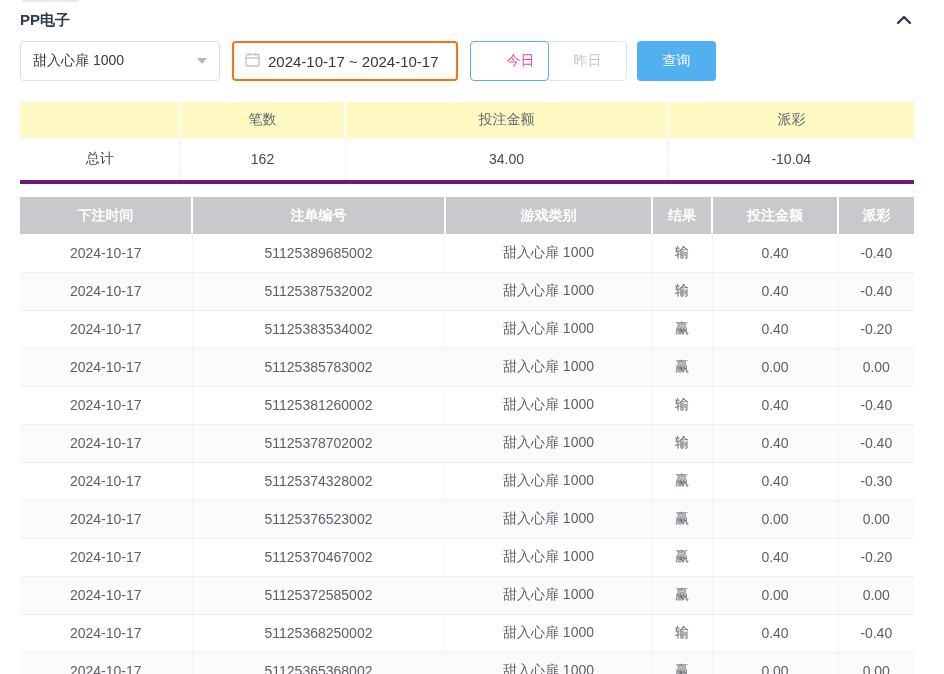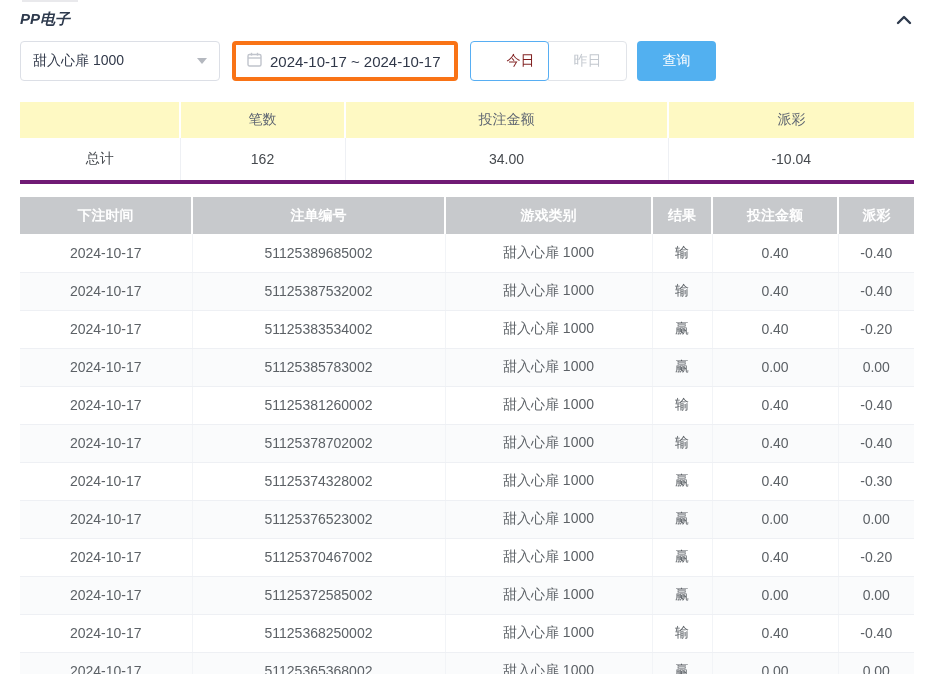--- a/index.html
+++ b/index.html
@@ -3,34 +3,34 @@
 <meta charset="utf-8">
 <style>
   * { box-sizing: border-box; margin: 0; padding: 0; }
   html, body { width: 944px; height: 674px; overflow: hidden; background: #fff; }
   body { font-family: "Liberation Sans", "DejaVu Sans", sans-serif; color: #303133; }
 
   .page { padding: 0 30px 0 20px; position: relative; }
   .scroll-artifact { position: absolute; top: 0; left: 22px; width: 56px; height: 2px; background: #e9e9ec; }
 
   
-  .panel-header { display: flex; justify-content: space-between; align-items: flex-start; padding-top: 10px; height: 30px; font-style: italic; }
+  .panel-header { display: flex; justify-content: space-between; align-items: flex-end; height: 30px; }
   .panel-title { font-size: 15px; font-weight: bold; color: #2e3a4d; }
   .collapse-btn { width: 20px; height: 20px; display: flex; align-items: center; justify-content: center; cursor: pointer; background: none; border: none; }
 
   
   .filter-bar { display: flex; align-items: center; margin-top: 11px; height: 40px; }
   .select-box { width: 200px; height: 40px; border: 1px solid #dcdfe6; border-radius: 4px; display: flex; align-items: center; justify-content: space-between; padding: 0 12px; font-size: 14px; color: #303849; cursor: pointer; background: #fff; }
   .caret-down { width: 0; height: 0; border-left: 5px solid transparent; border-right: 5px solid transparent; border-top: 6px solid #b4b8bf; }
-  .date-box { width: 226px; height: 40px; border: 4px solid #f97316; border-radius: 4px; display: flex; align-items: center; gap: 8px; padding: 0 11px; font-size: 15px; color: #303849; margin-left: 12px; cursor: pointer; background: #fff; }
+  .date-box { width: 226px; height: 40px; border: 2px solid #f97316; border-radius: 4px; display: flex; align-items: center; gap: 8px; padding: 0 11px; font-size: 15px; color: #303849; margin-left: 12px; cursor: pointer; background: #fff; }
   .btn-group { display: flex; margin-left: 12px; }
   .btn-group .qbtn { width: 79px; height: 40px; background: #fff; border: 1px solid #e1e4e9; font-size: 14px; color: #c3c8cf; cursor: pointer; margin-left: -1px; font-family: inherit; }
   .btn-group .qbtn:first-child { margin-left: 0; border-radius: 4px 0 0 4px; }
   .btn-group .qbtn:last-child { border-radius: 0 4px 4px 0; }
-  .btn-group .qbtn.active { border-color: #57aef3; color: #7f1d1d; position: relative; z-index: 1; border-radius: 4px; padding-left: 22px; }
+  .btn-group .qbtn.active { border-color: #57aef3; color: #ec4899; position: relative; z-index: 1; border-radius: 4px; padding-left: 22px; }
   .query-btn { width: 79px; height: 40px; margin-left: 10px; background: #52b0f0; border: none; border-radius: 4px; color: #fff; font-size: 14px; cursor: pointer; font-family: inherit; text-align: center; }
 
   
   table { border-collapse: collapse; width: 894px; table-layout: fixed; }
   td, th { font-weight: normal; text-align: center; font-size: 14px; overflow: hidden; white-space: nowrap; }
 
   .summary-table { margin-top: 21px; }
   .summary-table th { height: 36px; background: #fef9c3; color: #5f6672; border-right: 2px solid #fff; }
   .summary-table th:last-child { border-right: none; }
   .summary-table td { height: 44px; color: #45494e; border-bottom: 4px solid #701a75; border-right: 1px solid #eef0f4; background: #fff; }

